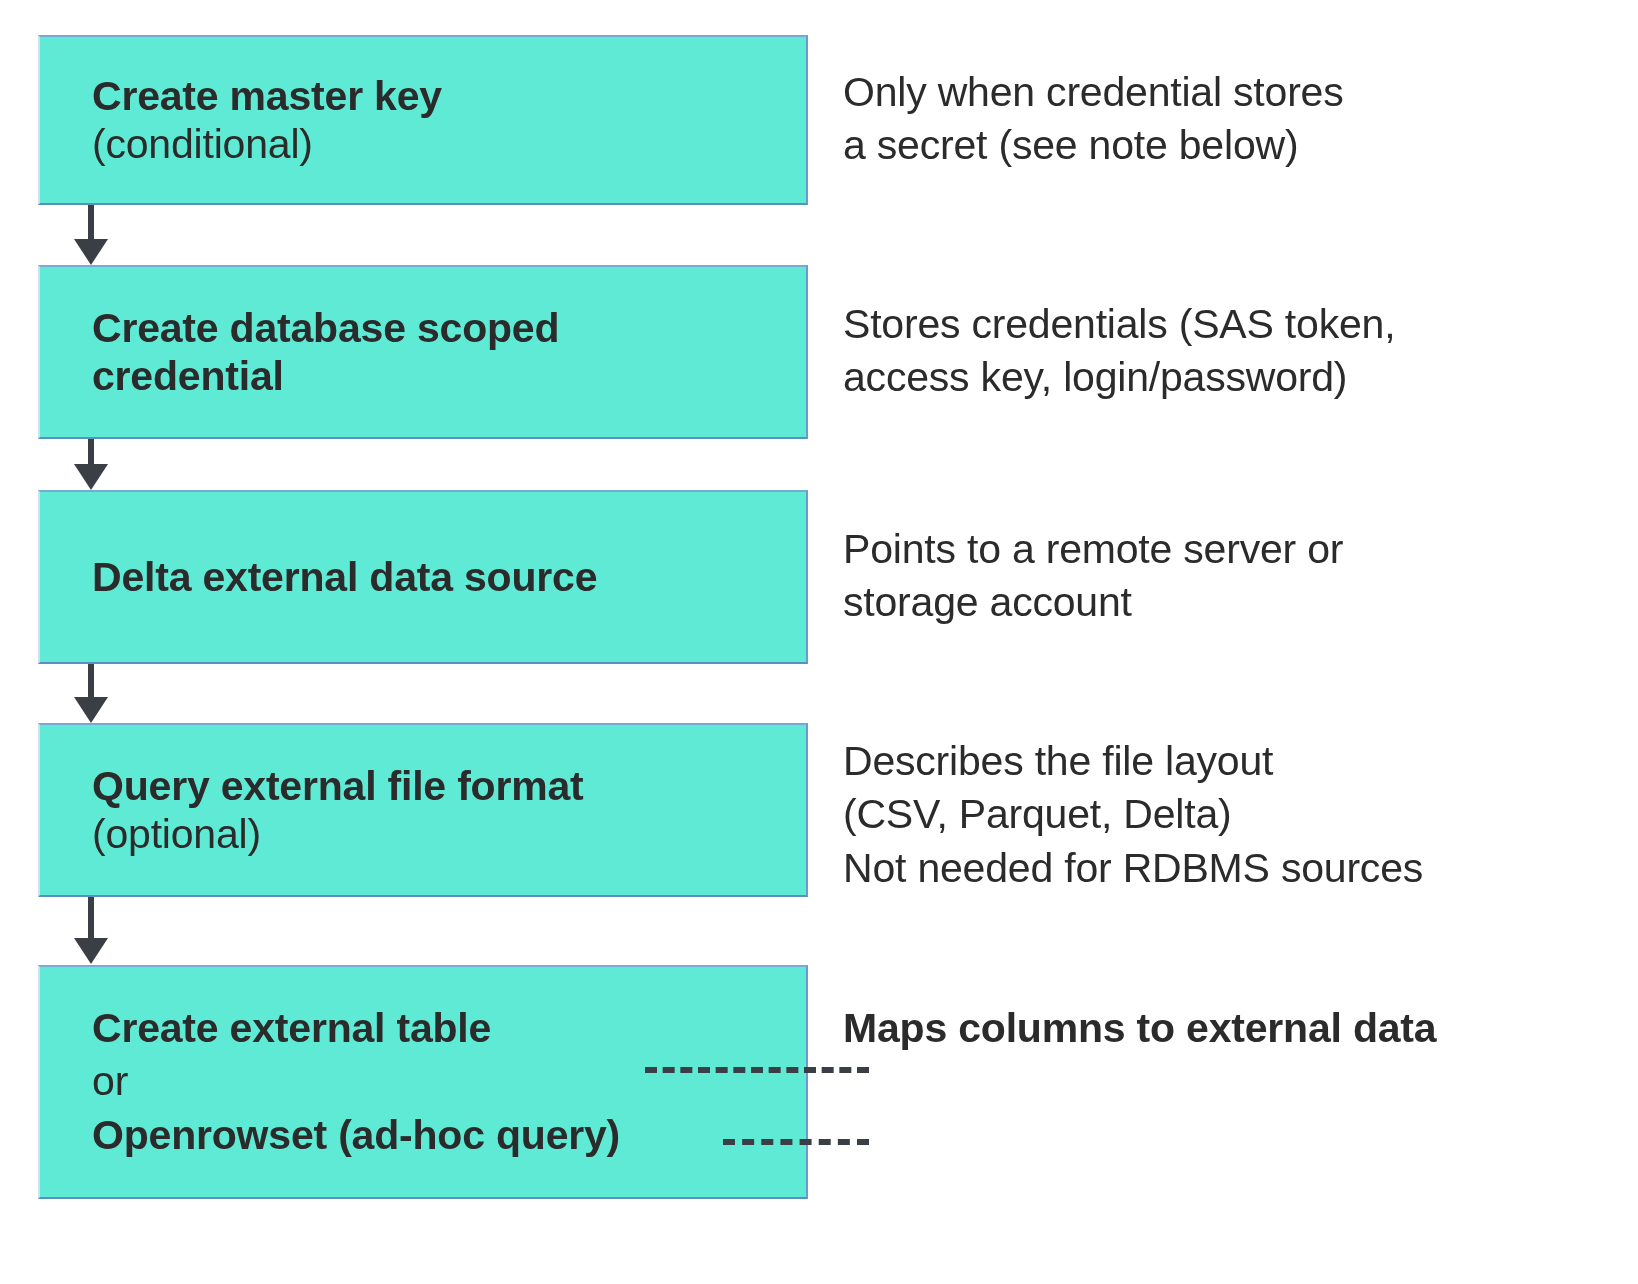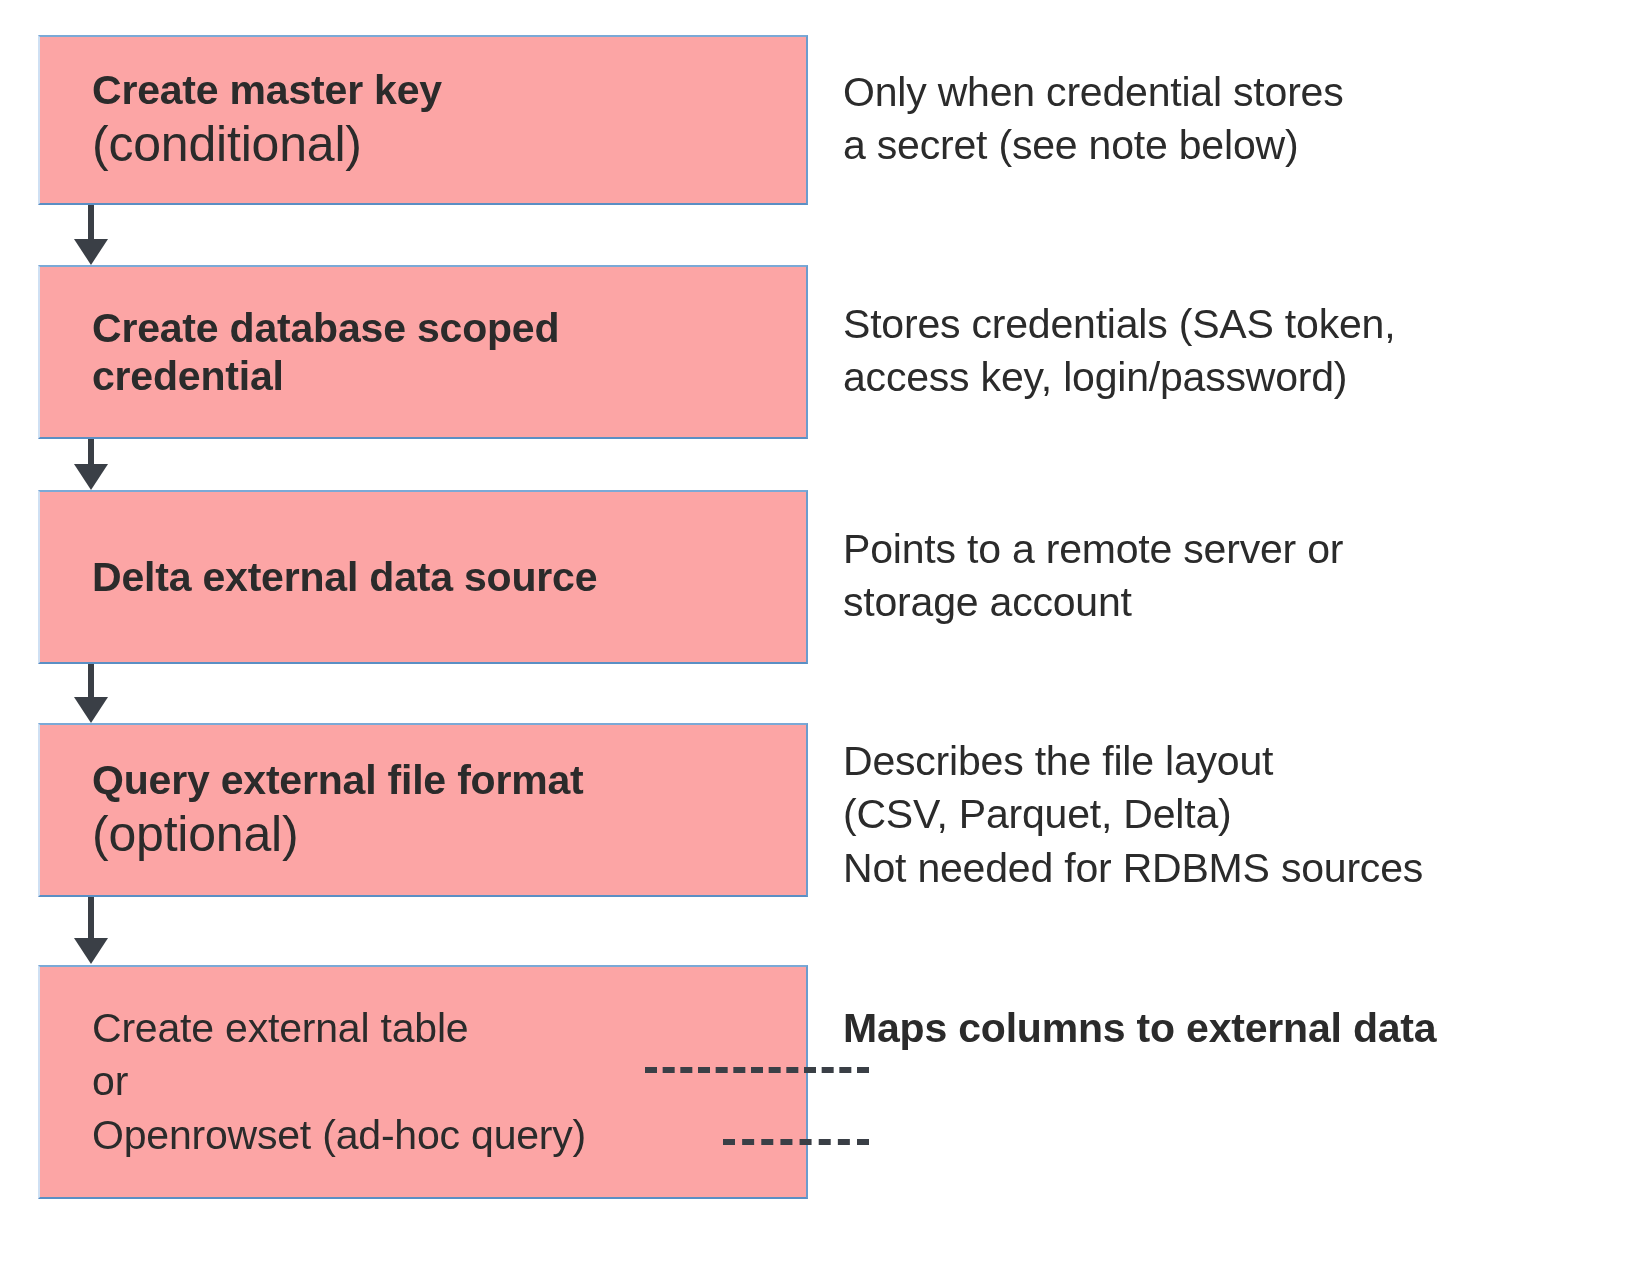--- a/index.html
+++ b/index.html
@@ -22,21 +22,21 @@
     top: 0;
     width: 1638px;
     height: 1284px;
   }
 
   
   .step-box {
     position: absolute;
     left: 38px;
     width: 770px;
-    background: #fca5a5;
+    background: #5eead4;
     border-top: 2px solid #7ba9d6;
     border-bottom: 2px solid #5a8fc4;
     border-left: 2px solid #cfe0f3;
     border-right: 2px solid #6b9ccd;
     box-sizing: border-box;
     display: flex;
     flex-direction: column;
     justify-content: center;
     padding-left: 52px;
     padding-right: 14px;
@@ -50,34 +50,34 @@
 
   .step-title {
     font-weight: bold;
     font-size: 41px;
     line-height: 1.18;
     letter-spacing: -0.2px;
     white-space: pre-line;
   }
   .step-sub {
     font-weight: normal;
-    font-size: 50px;
+    font-size: 41px;
     line-height: 1.18;
     letter-spacing: -0.2px;
   }
 
   
   .box5-line {
     font-size: 41px;
     line-height: 1.30;
     letter-spacing: -0.2px;
     white-space: nowrap;
   }
-  .box5-line .bold { font-weight: normal; }
-  .box5-line .light { font-weight: normal; }
+  .box5-line .bold { font-weight: bold; }
+  .box5-line .light { font-weight: bold; }
   .box5-or { font-size: 41px; line-height: 1.30; font-weight: normal; }
 
   
   .desc {
     position: absolute;
     left: 843px;
     font-size: 41px;
     line-height: 1.30;
     letter-spacing: -0.2px;
     white-space: pre-line;

